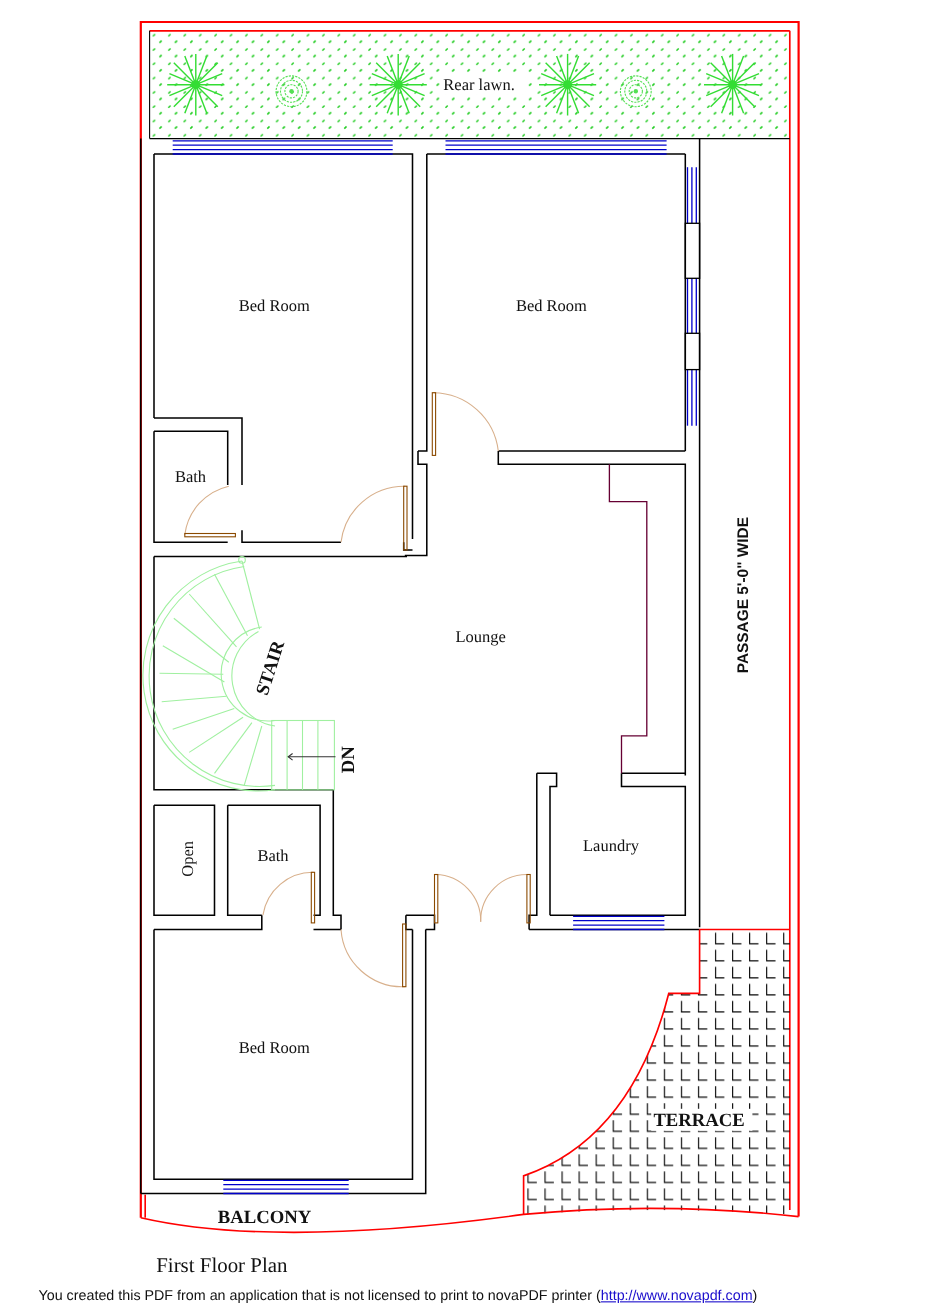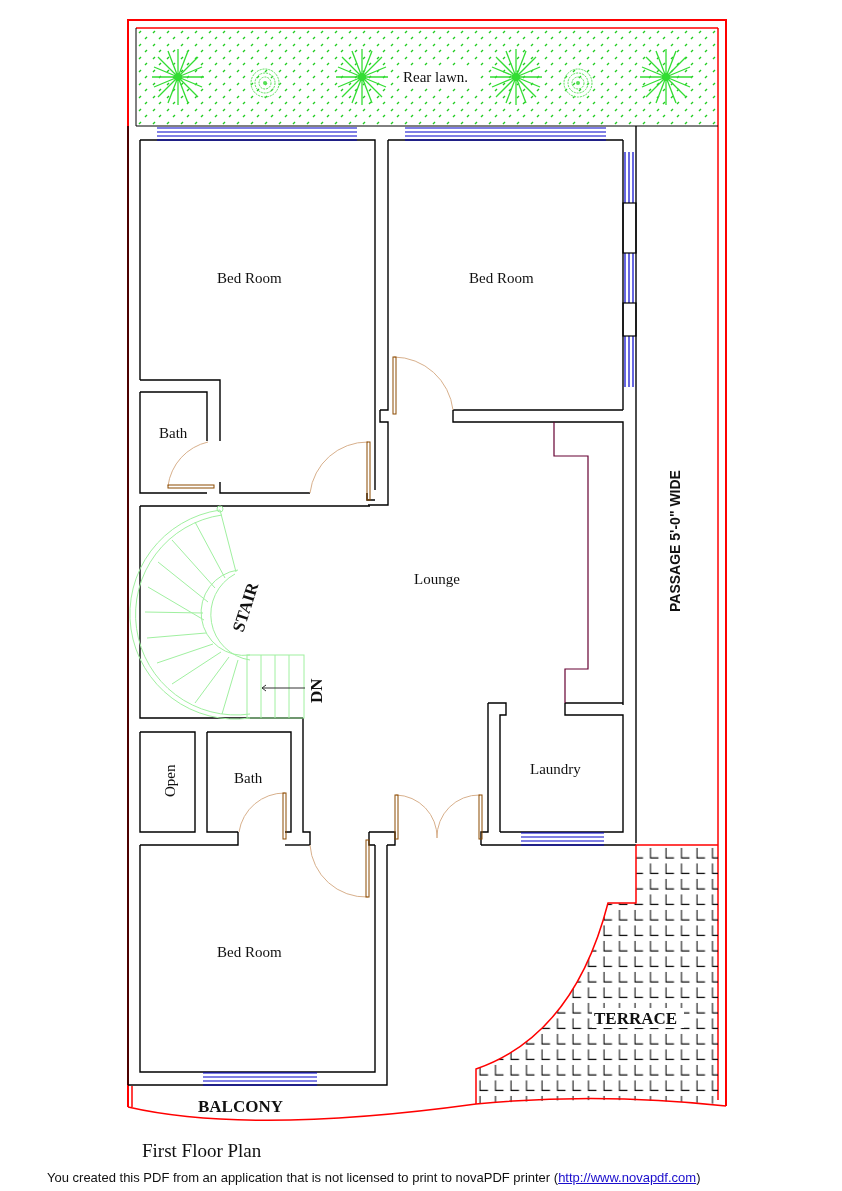--- a/index.html
+++ b/index.html
@@ -3,21 +3,21 @@
   <meta charset="utf-8">
   <style>
     html, body { margin: 0; padding: 0; background: #ffffff; }
     body { width: 842px; height: 1191px; position: relative; overflow: hidden; }
     #plan { position: absolute; left: 0; top: 0; width: 842px; height: 1191px; }
     .lbl { font-family: "Liberation Serif", "DejaVu Serif", serif; fill: #111; }
     .room { font-size: 15px; }
     .bold { font-weight: bold; font-size: 17px; }
     .sans { font-family: "Liberation Sans", "DejaVu Sans", sans-serif; font-weight: bold; font-size: 14px; fill:#111; }
     #title { position: absolute; left: 122px; top: 1140px; font-family: Liberation Serif, serif; font-size: 19px; color: #111; margin-left: 20px; }
-    #footer { position: absolute; left: 47px; top: 1170px; font-family: "Liberation Sans", sans-serif; font-size: 13px; color: #111; white-space: nowrap; }
+    #footer { position: absolute; left: 35px; top: 1170px; font-family: "Liberation Sans", sans-serif; font-size: 13px; color: #111; white-space: nowrap; }
     #footer a { color: #1a0dcc; text-decoration: underline; }
   </style>
 </head>
 <body>
 
 <svg id="plan" viewBox="0 0 842 1191" xmlns="http://www.w3.org/2000/svg">
   <defs>
     <pattern id="grass" x="136" y="28" width="14" height="13" patternUnits="userSpaceOnUse">
       <path d="M3 5 l2 -2 M9 11 l2 -2" stroke="#22cc22" stroke-width="1.4"></path>
     </pattern>

